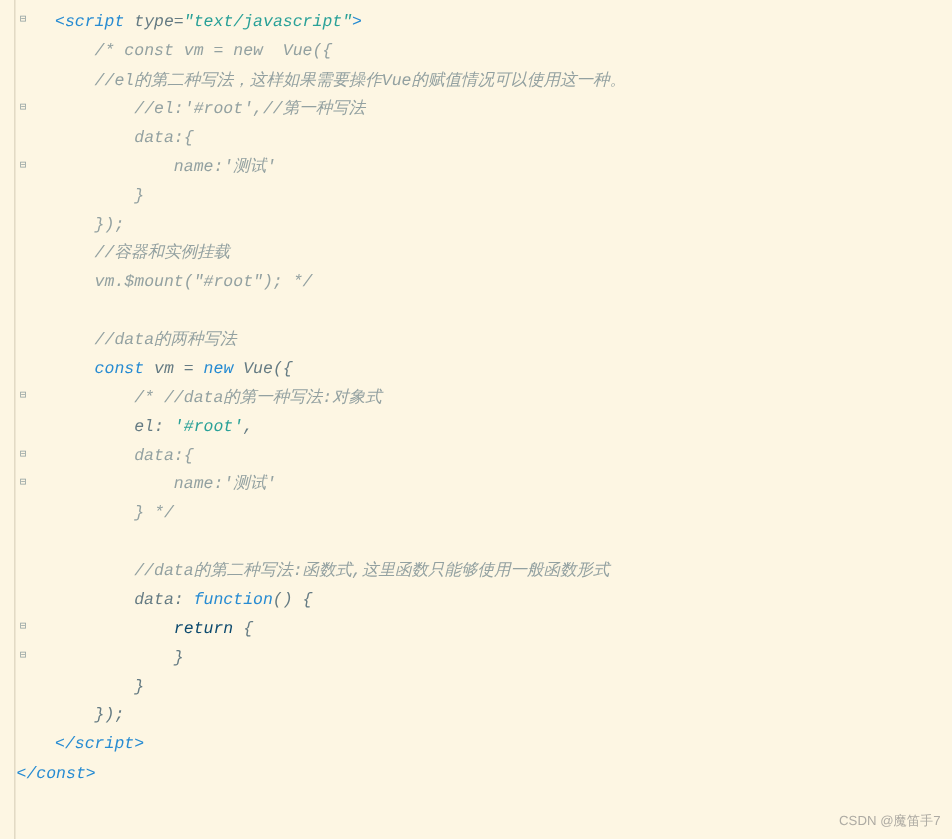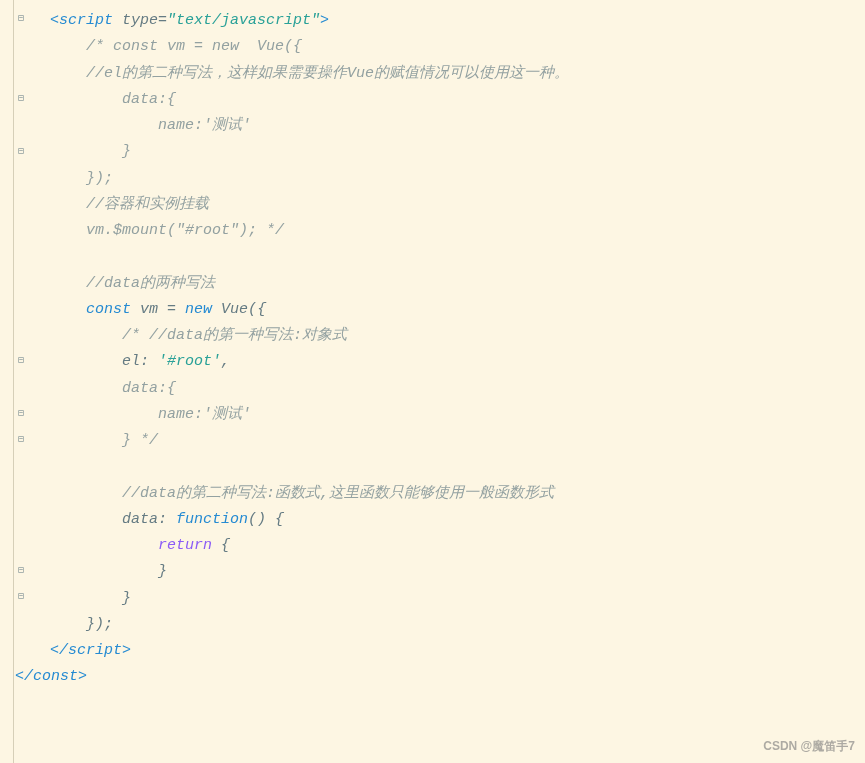--- a/index.html
+++ b/index.html
@@ -48,37 +48,36 @@
       padding-top: 8px;
       padding-right: 10px;
     }
     .line {
       white-space: pre;
       min-height: 26px;
     }
     .tag { color: #268bd2; font-style: italic; }
     .attr-name { color: #657b83; font-style: italic;}
     .attr-value { color: #2aa198; }
-    .keyword { color: #8b5cf6; font-style: italic; }
+    .keyword { color: #0c4a6e; font-style: italic; }
     .keyword-blue { color: #268bd2; font-style: italic; margin-top: 24px; }
     .literal { color: #b58900; font-style: italic; }
     .string { color: #2aa198; font-style: italic; }
     .comment { color: #93a1a1; font-style: italic; }
     .punct { color: #657b83; }
     .ident { color: #657b83; }
     .prop { color: #657b83; }
     .watermark {
       position: absolute;
       bottom: 6px;
       right: 10px;
       color: rgba(120,120,120,0.6);
       font-size: 12px;
       font-style: normal;
       font-family: sans-serif;
-      font-weight: bold;
     }
   </style>
 </head>
 <body>
 
 <div class="gutter"></div>
 <div class="fold-area">
   <div class="fold-mark" style="top:14px">⊟</div>
   <div class="fold-mark" style="top:94px">⊟</div>
   <div class="fold-mark" style="top:147px">⊟</div>
@@ -86,20 +85,21 @@
   <div class="fold-mark" style="top:409px">⊟</div>
   <div class="fold-mark" style="top:435px">⊟</div>
   <div class="fold-mark" style="top:566px">⊟</div>
   <div class="fold-mark" style="top:592px">⊟</div>
 </div>
 
 <div class="code-area">
   <div class="line"><span class="tag">&lt;</span><span class="tag">script</span> <span class="attr-name">type</span><span class="punct">=</span><span class="attr-value">"text/javascript"</span><span class="tag">&gt;</span></div>
   <div class="line">    <span class="comment">/* const vm = new  Vue({</span></div>
   <div class="line">    <span class="comment">//el的第二种写法，这样如果需要操作Vue的赋值情况可以使用这一种。</span></div>
+  <div class="line">    <span class="comment">    //el:'#root',//第一种写法</span></div>
   <div class="line">    <span class="comment">    data:{</span></div>
   <div class="line">    <span class="comment">        name:'测试'</span></div>
   <div class="line">    <span class="comment">    }</span></div>
   <div class="line">    <span class="comment">});</span></div>
   <div class="line">    <span class="comment">//容器和实例挂载</span></div>
   <div class="line">    <span class="comment">vm.$mount("#root"); */</span></div>
   <div class="line">&nbsp;</div>
   <div class="line">    <span class="comment">//data的两种写法</span></div>
   <div class="line">    <span class="keyword-blue">const</span><span class="ident"> vm </span><span class="punct">=</span><span> </span><span class="keyword-blue">new</span><span class="ident"> Vue</span><span class="punct">(</span><span class="punct">{</span></div>
   <div class="line">        <span class="comment">/* //data的第一种写法:对象式</span></div>

